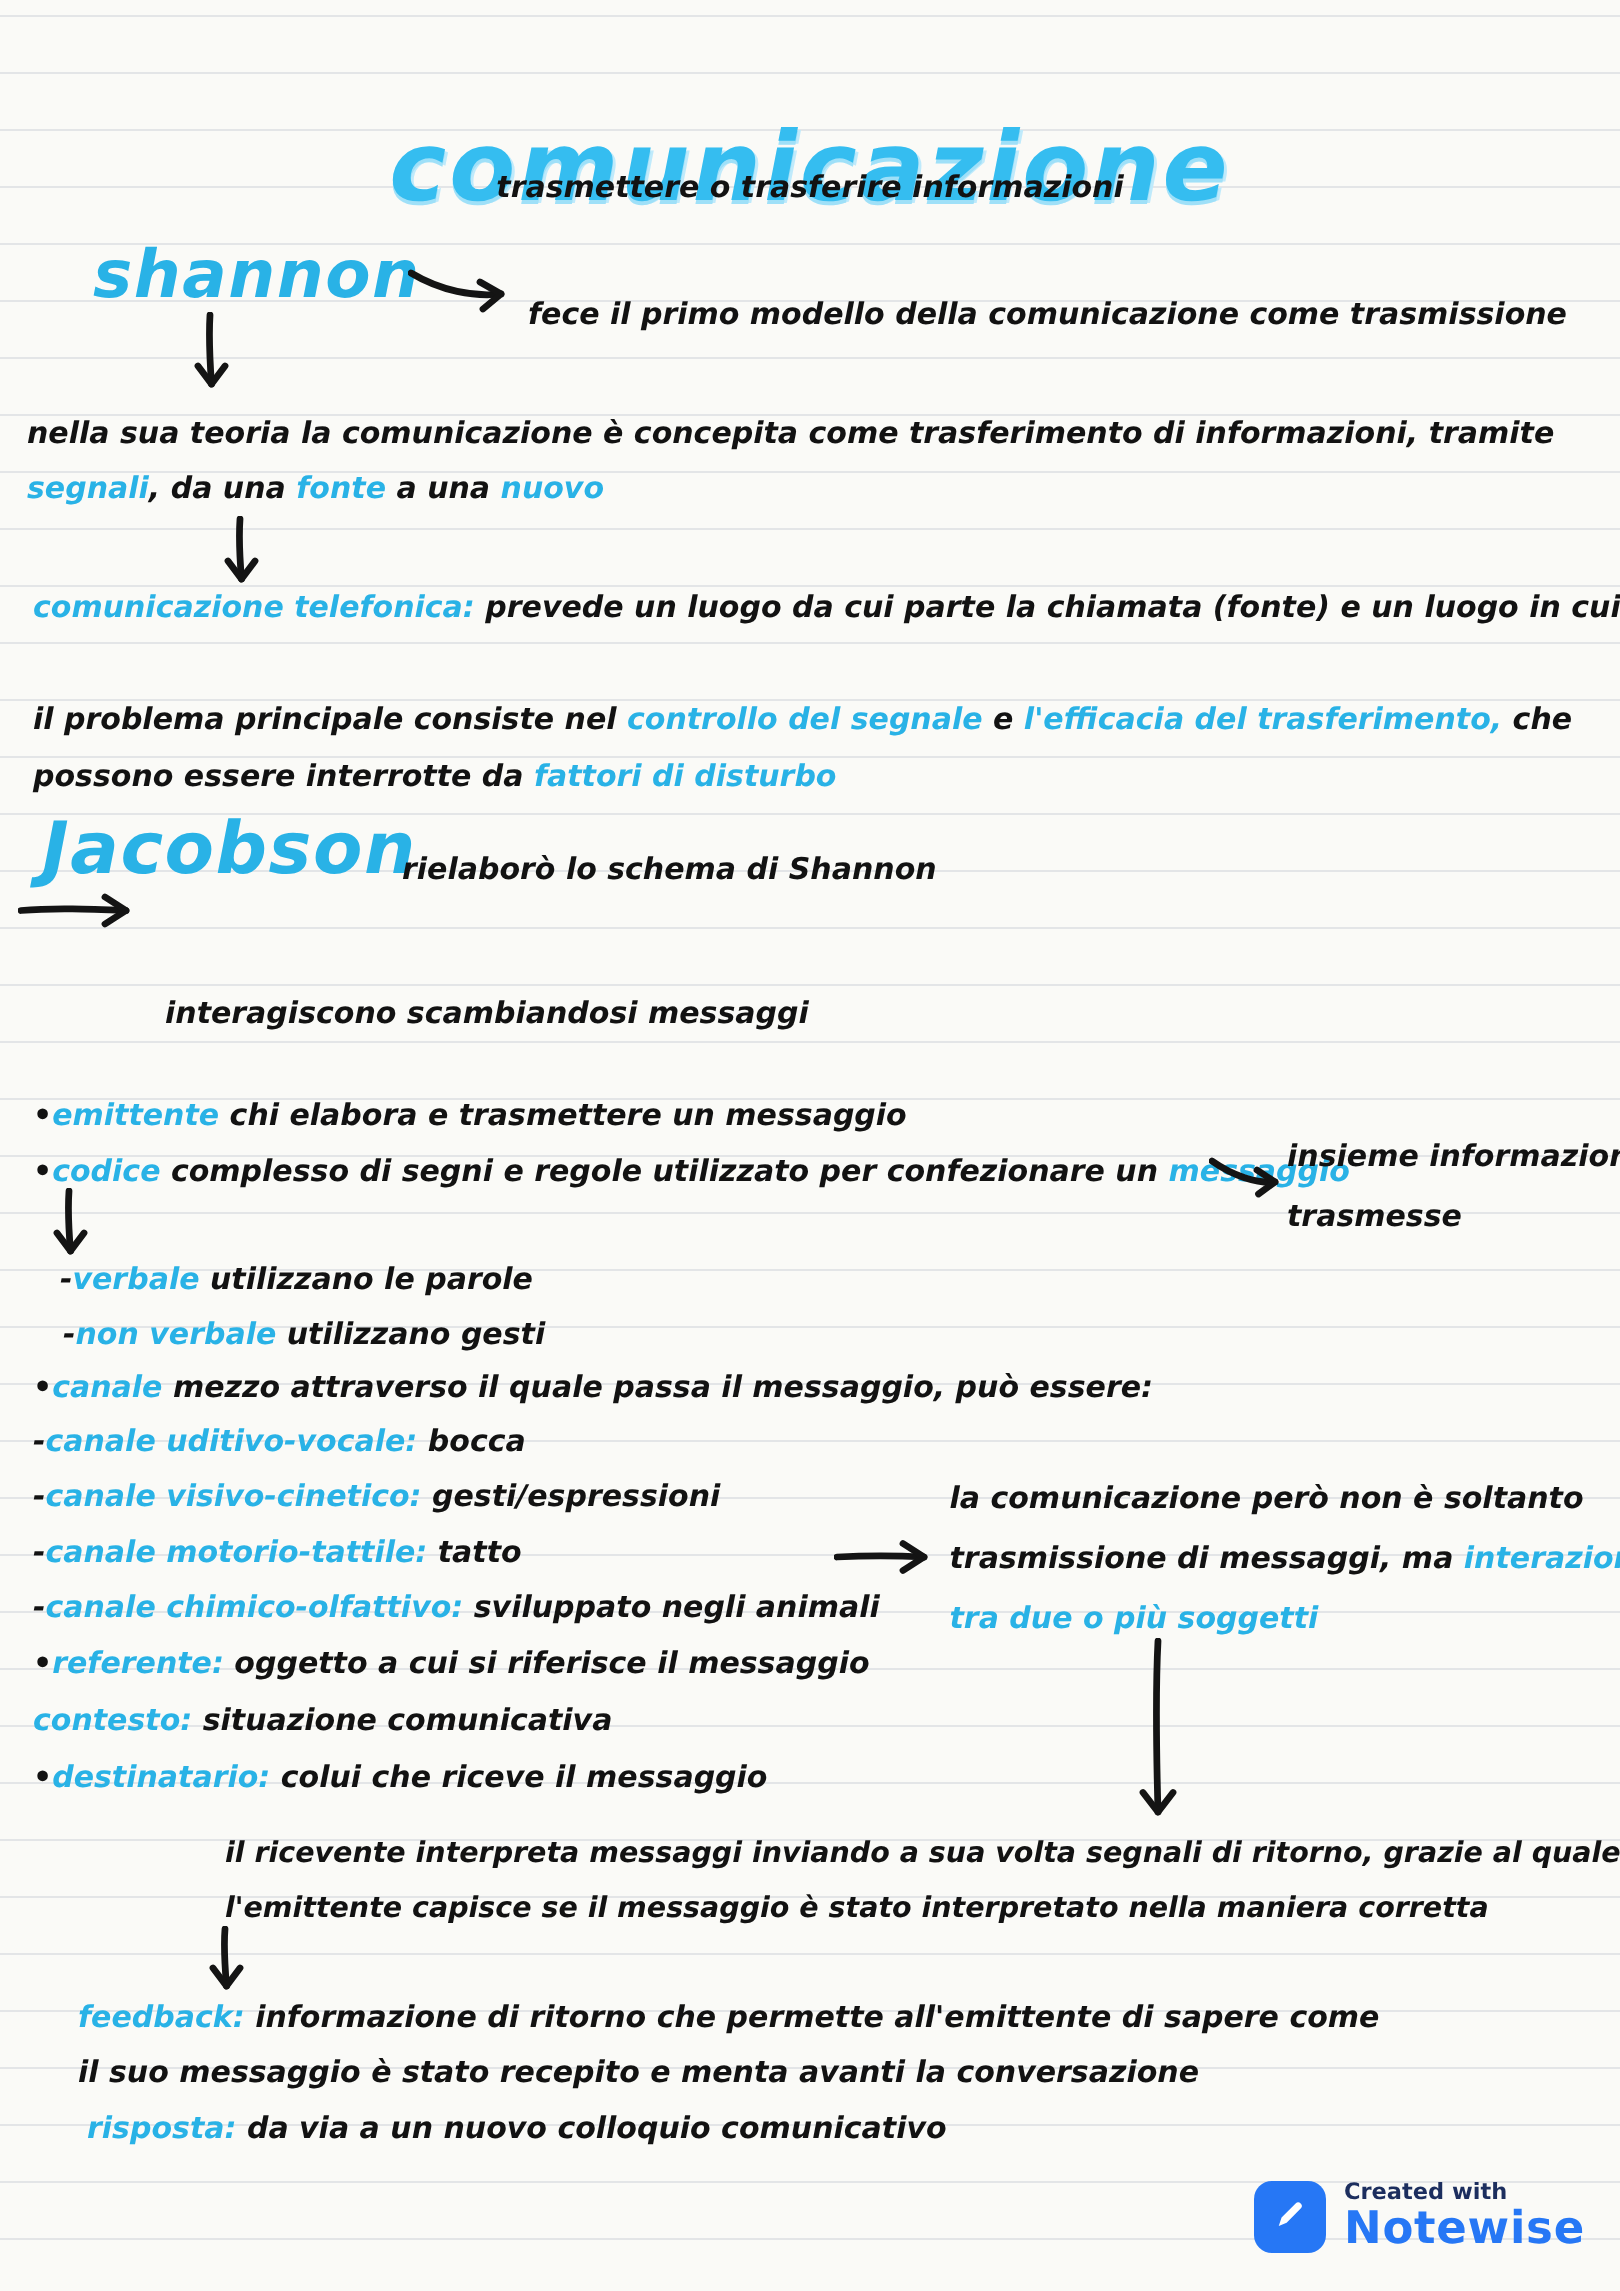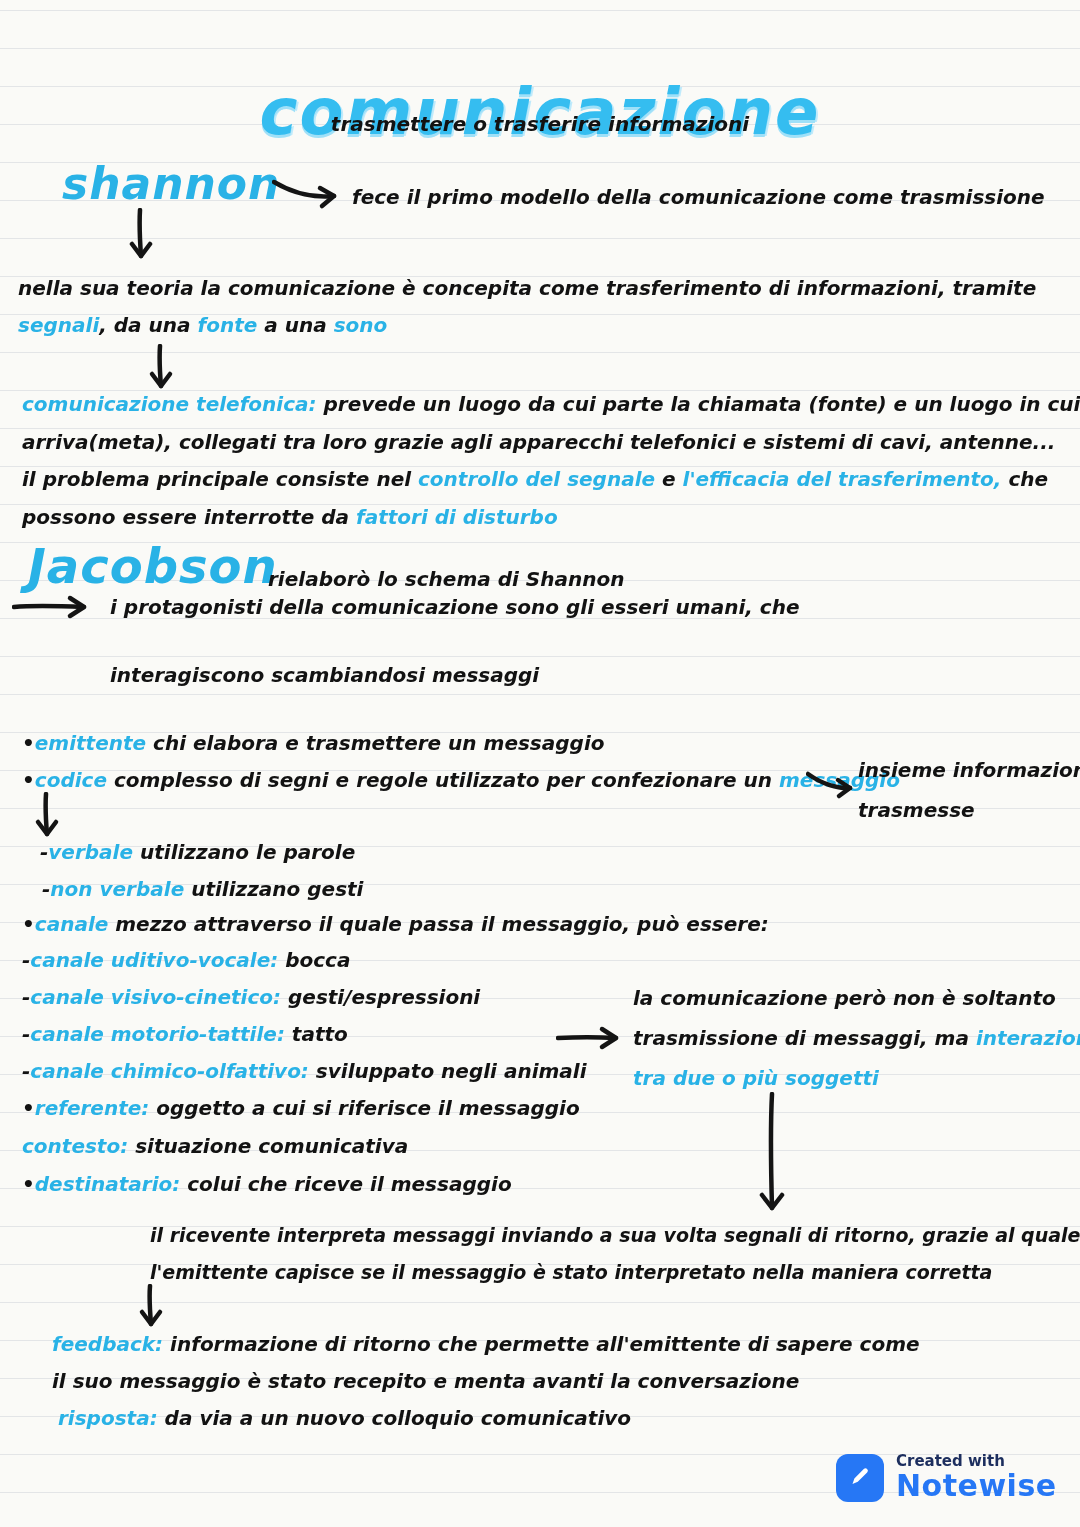--- a/index.html
+++ b/index.html
@@ -61,54 +61,52 @@
   <div class="subtitle" style="top:112px;">trasmettere o trasferire informazioni</div>
 
   <div class="h-shannon" style="left:62px;top:158px;">shannon</div>
 
   <div class="arrow" style="left:272px;top:178px;">
     <svg width="78" height="34" viewBox="0 0 78 34" stroke="#141414" stroke-width="4.5" fill="none" stroke-linecap="round" stroke-linejoin="round">
       <path d="M2 4 C 22 16, 44 20, 62 18"></path>
         <path d="M62 18 L48 10 M62 18 L50 28"></path>
     </svg>
   </div>
-  <div class="t" style="left:352px;top:185px;">fece il primo modello della comunicazione come trasmissione</div>
+  <div class="t" style="left:352px;top:197px;">fece il primo modello della comunicazione come trasmissione</div>
 
   <div class="arrow" style="left:126px;top:208px;">
     <svg width="30" height="56" viewBox="0 0 30 56" stroke="#141414" stroke-width="4.5" fill="none" stroke-linecap="round" stroke-linejoin="round">
       <path d="M14 2 C 13 18, 14 34, 15 48"></path>
         <path d="M15 48 L6 36 M15 48 L24 36"></path>
     </svg>
   </div>
 
   <div class="t" style="left:18px;top:276px;">nella sua teoria la comunicazione è concepita come trasferimento di informazioni, tramite</div>
-  <div class="t" style="left:18px;top:313px;"><span class="hl">segnali</span><span>, da una </span><span class="hl">fonte</span><span> a una </span><span class="hl">sono</span></div>
+  <div class="t" style="left:18px;top:313px;"><span class="hl">segnali</span><span>, da una </span><span class="hl">fonte</span><span> a una </span><span class="hl">nuovo</span></div>
 
   <div class="arrow" style="left:146px;top:344px;">
     <svg width="30" height="50" viewBox="0 0 30 50" stroke="#141414" stroke-width="4.5" fill="none" stroke-linecap="round" stroke-linejoin="round">
       <path d="M14 2 C 13 16, 14 30, 15 42"></path>
         <path d="M15 42 L6 30 M15 42 L24 30"></path>
     </svg>
   </div>
 
   <div class="t" style="left:22px;top:392px;"><span class="hl">comunicazione telefonica:</span><span> prevede un luogo da cui parte la chiamata (fonte) e un luogo in cui</span></div>
-  <div class="t" style="left:22px;top:430px;"><span>arriva(meta), collegati tra loro grazie agli apparecchi telefonici e sistemi di cavi, antenne...</span></div>
   <div class="t" style="left:22px;top:467px;"><span>il problema principale consiste nel </span><span class="hl">controllo del segnale</span><span> e </span><span class="hl">l'efficacia del trasferimento,</span><span> che</span></div>
   <div class="t" style="left:22px;top:505px;"><span>possono essere interrotte da </span><span class="hl">fattori di disturbo</span></div>
 
   <div class="h-jacobson" style="left:28px;top:538px;">Jacobson</div>
   <div class="t" style="left:268px;top:567px;">rielaborò lo schema di Shannon</div>
 
   <div class="arrow" style="left:12px;top:593px;">
     <svg width="86" height="28" viewBox="0 0 86 28" stroke="#141414" stroke-width="4.5" fill="none" stroke-linecap="round" stroke-linejoin="round">
       <path d="M2 14 C 24 12, 48 13, 72 14"></path>
         <path d="M72 14 L58 5 M72 14 L58 23"></path>
     </svg>
   </div>
-  <div class="t" style="left:110px;top:595px;">i protagonisti della comunicazione sono gli esseri umani, che</div>
   <div class="t" style="left:110px;top:663px;">interagiscono scambiandosi messaggi</div>
 
   <div class="t" style="left:22px;top:731px;"><span>•</span><span class="hl">emittente</span><span> chi elabora e trasmettere un messaggio</span></div>
   <div class="t" style="left:22px;top:768px;"><span>•</span><span class="hl">codice</span><span> complesso di segni e regole utilizzato per confezionare un </span><span class="hl">messaggio</span></div>
 
   <div class="arrow" style="left:806px;top:770px;">
     <svg width="56" height="32" viewBox="0 0 56 32" stroke="#141414" stroke-width="4.5" fill="none" stroke-linecap="round" stroke-linejoin="round">
       <path d="M2 4 C 16 14, 32 19, 44 18"></path>
         <path d="M44 18 L32 10 M44 18 L33 26"></path>
     </svg>

